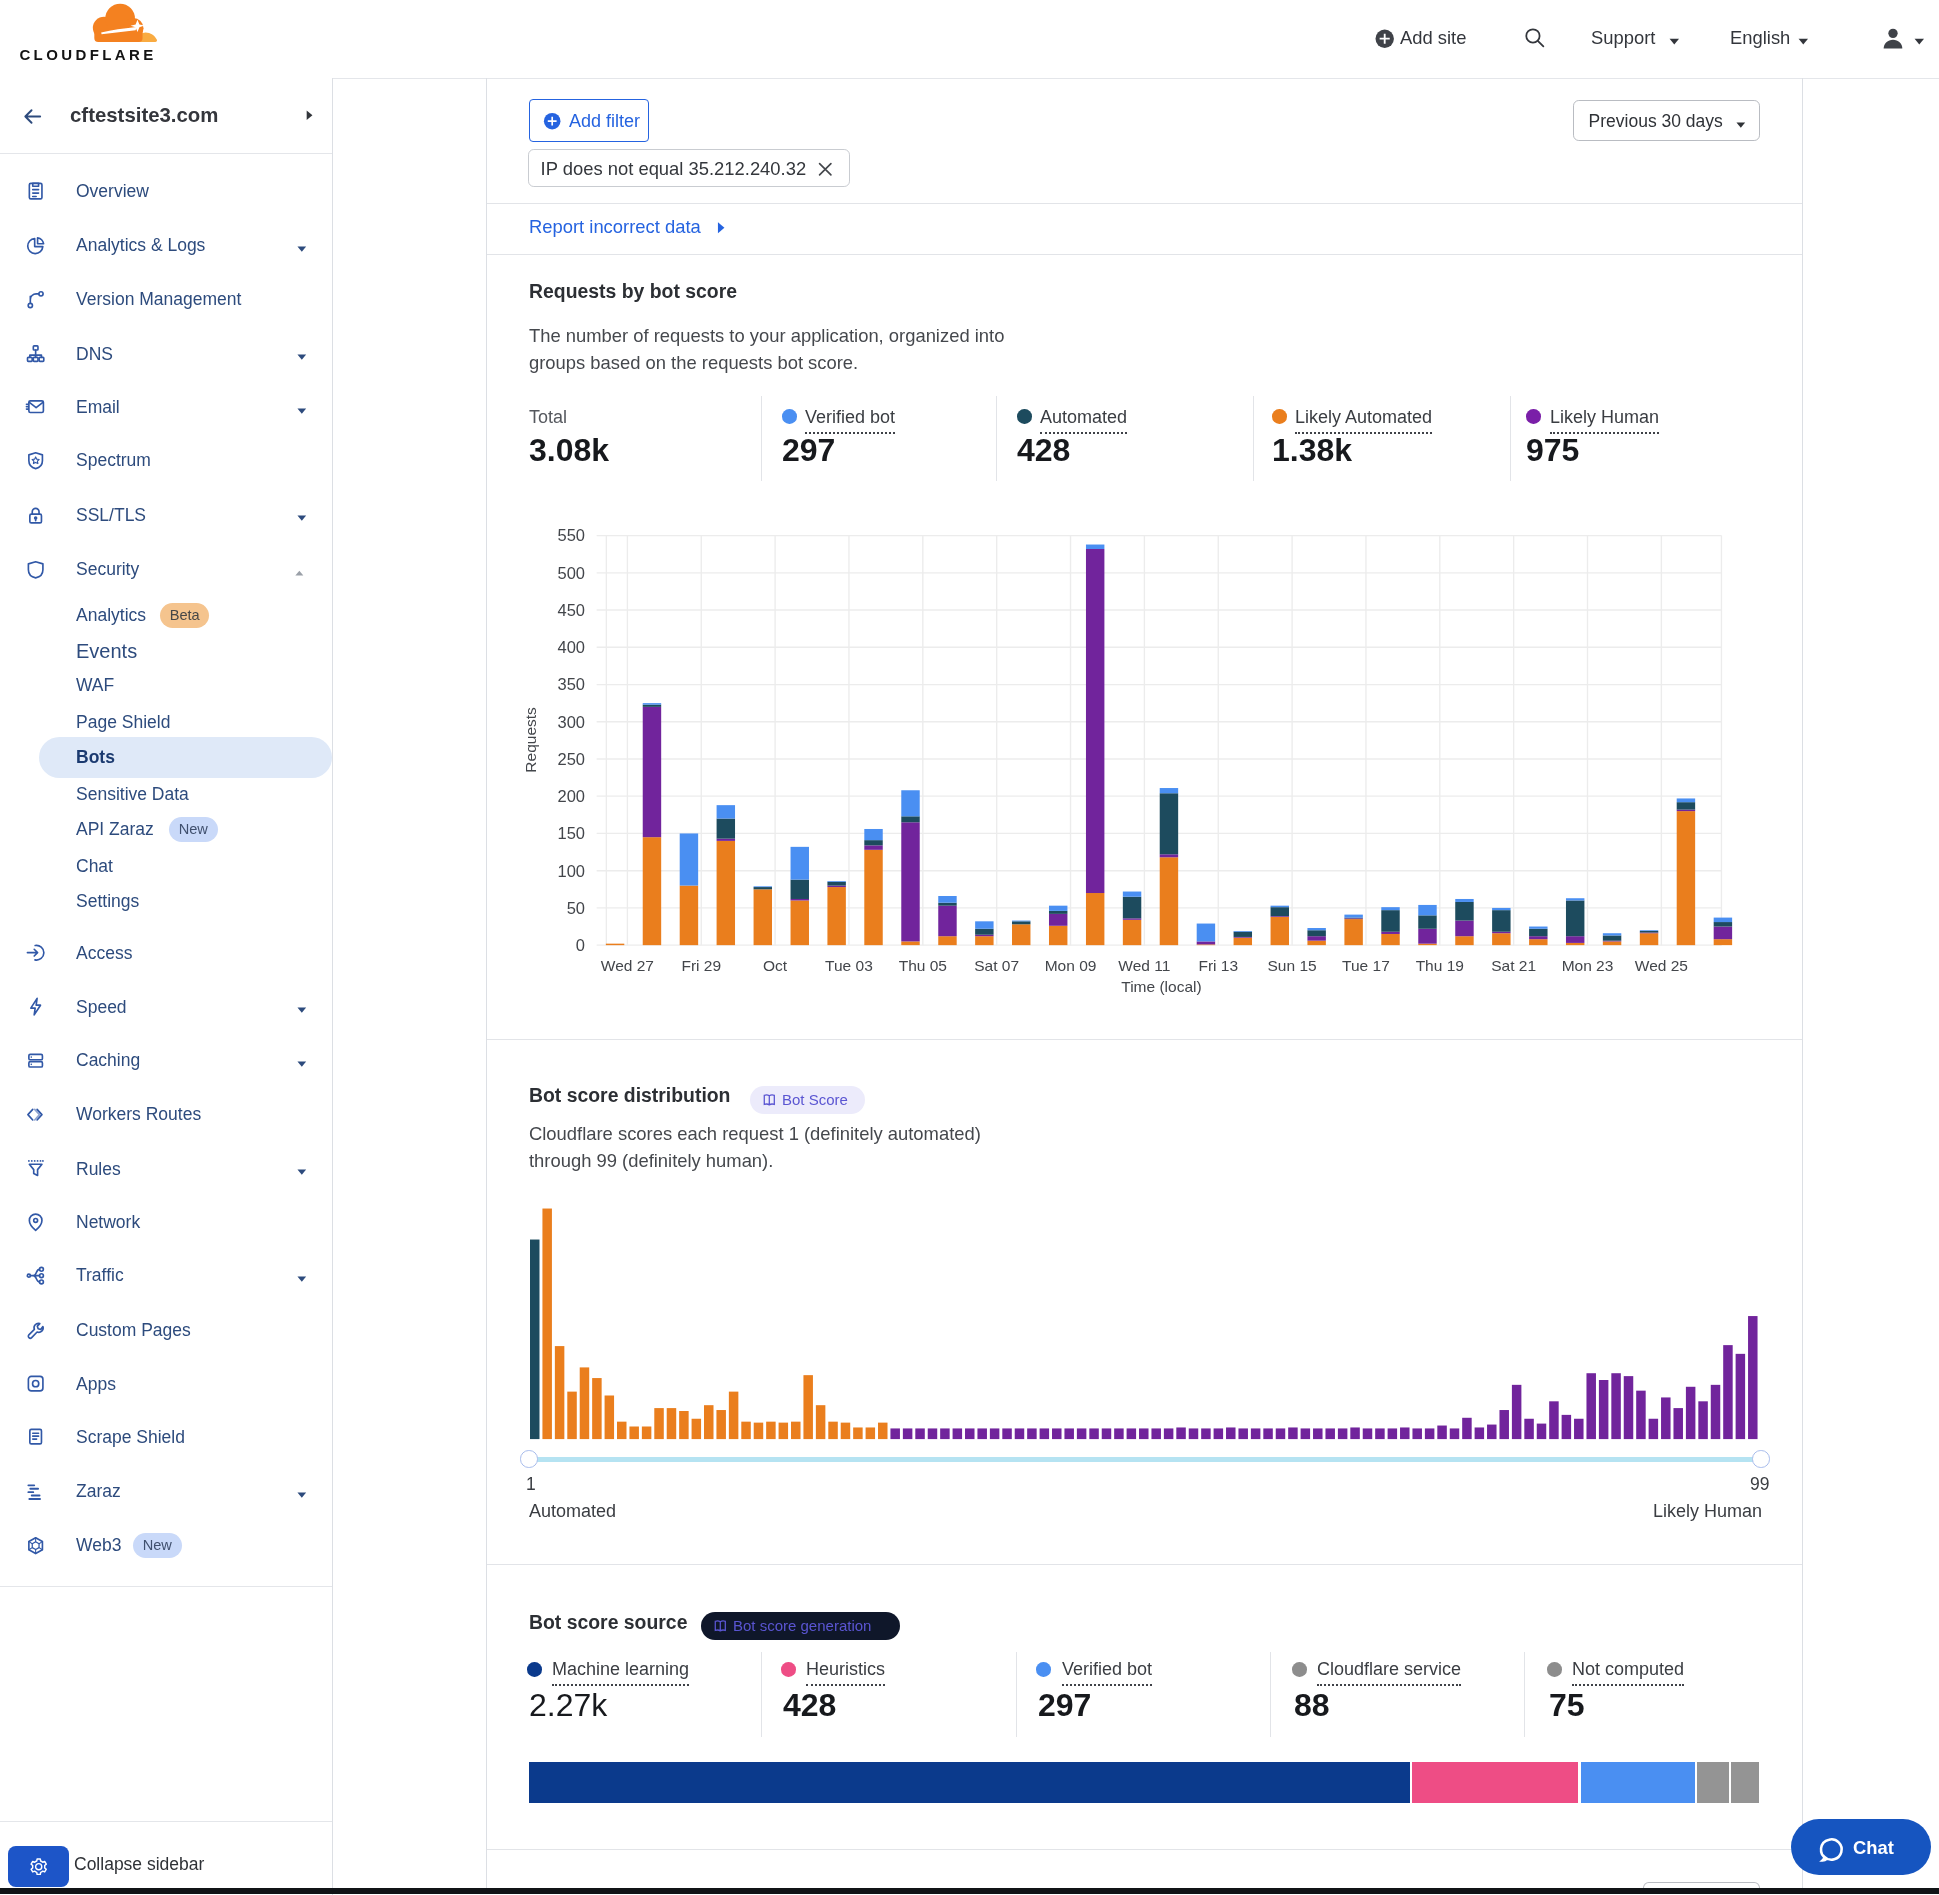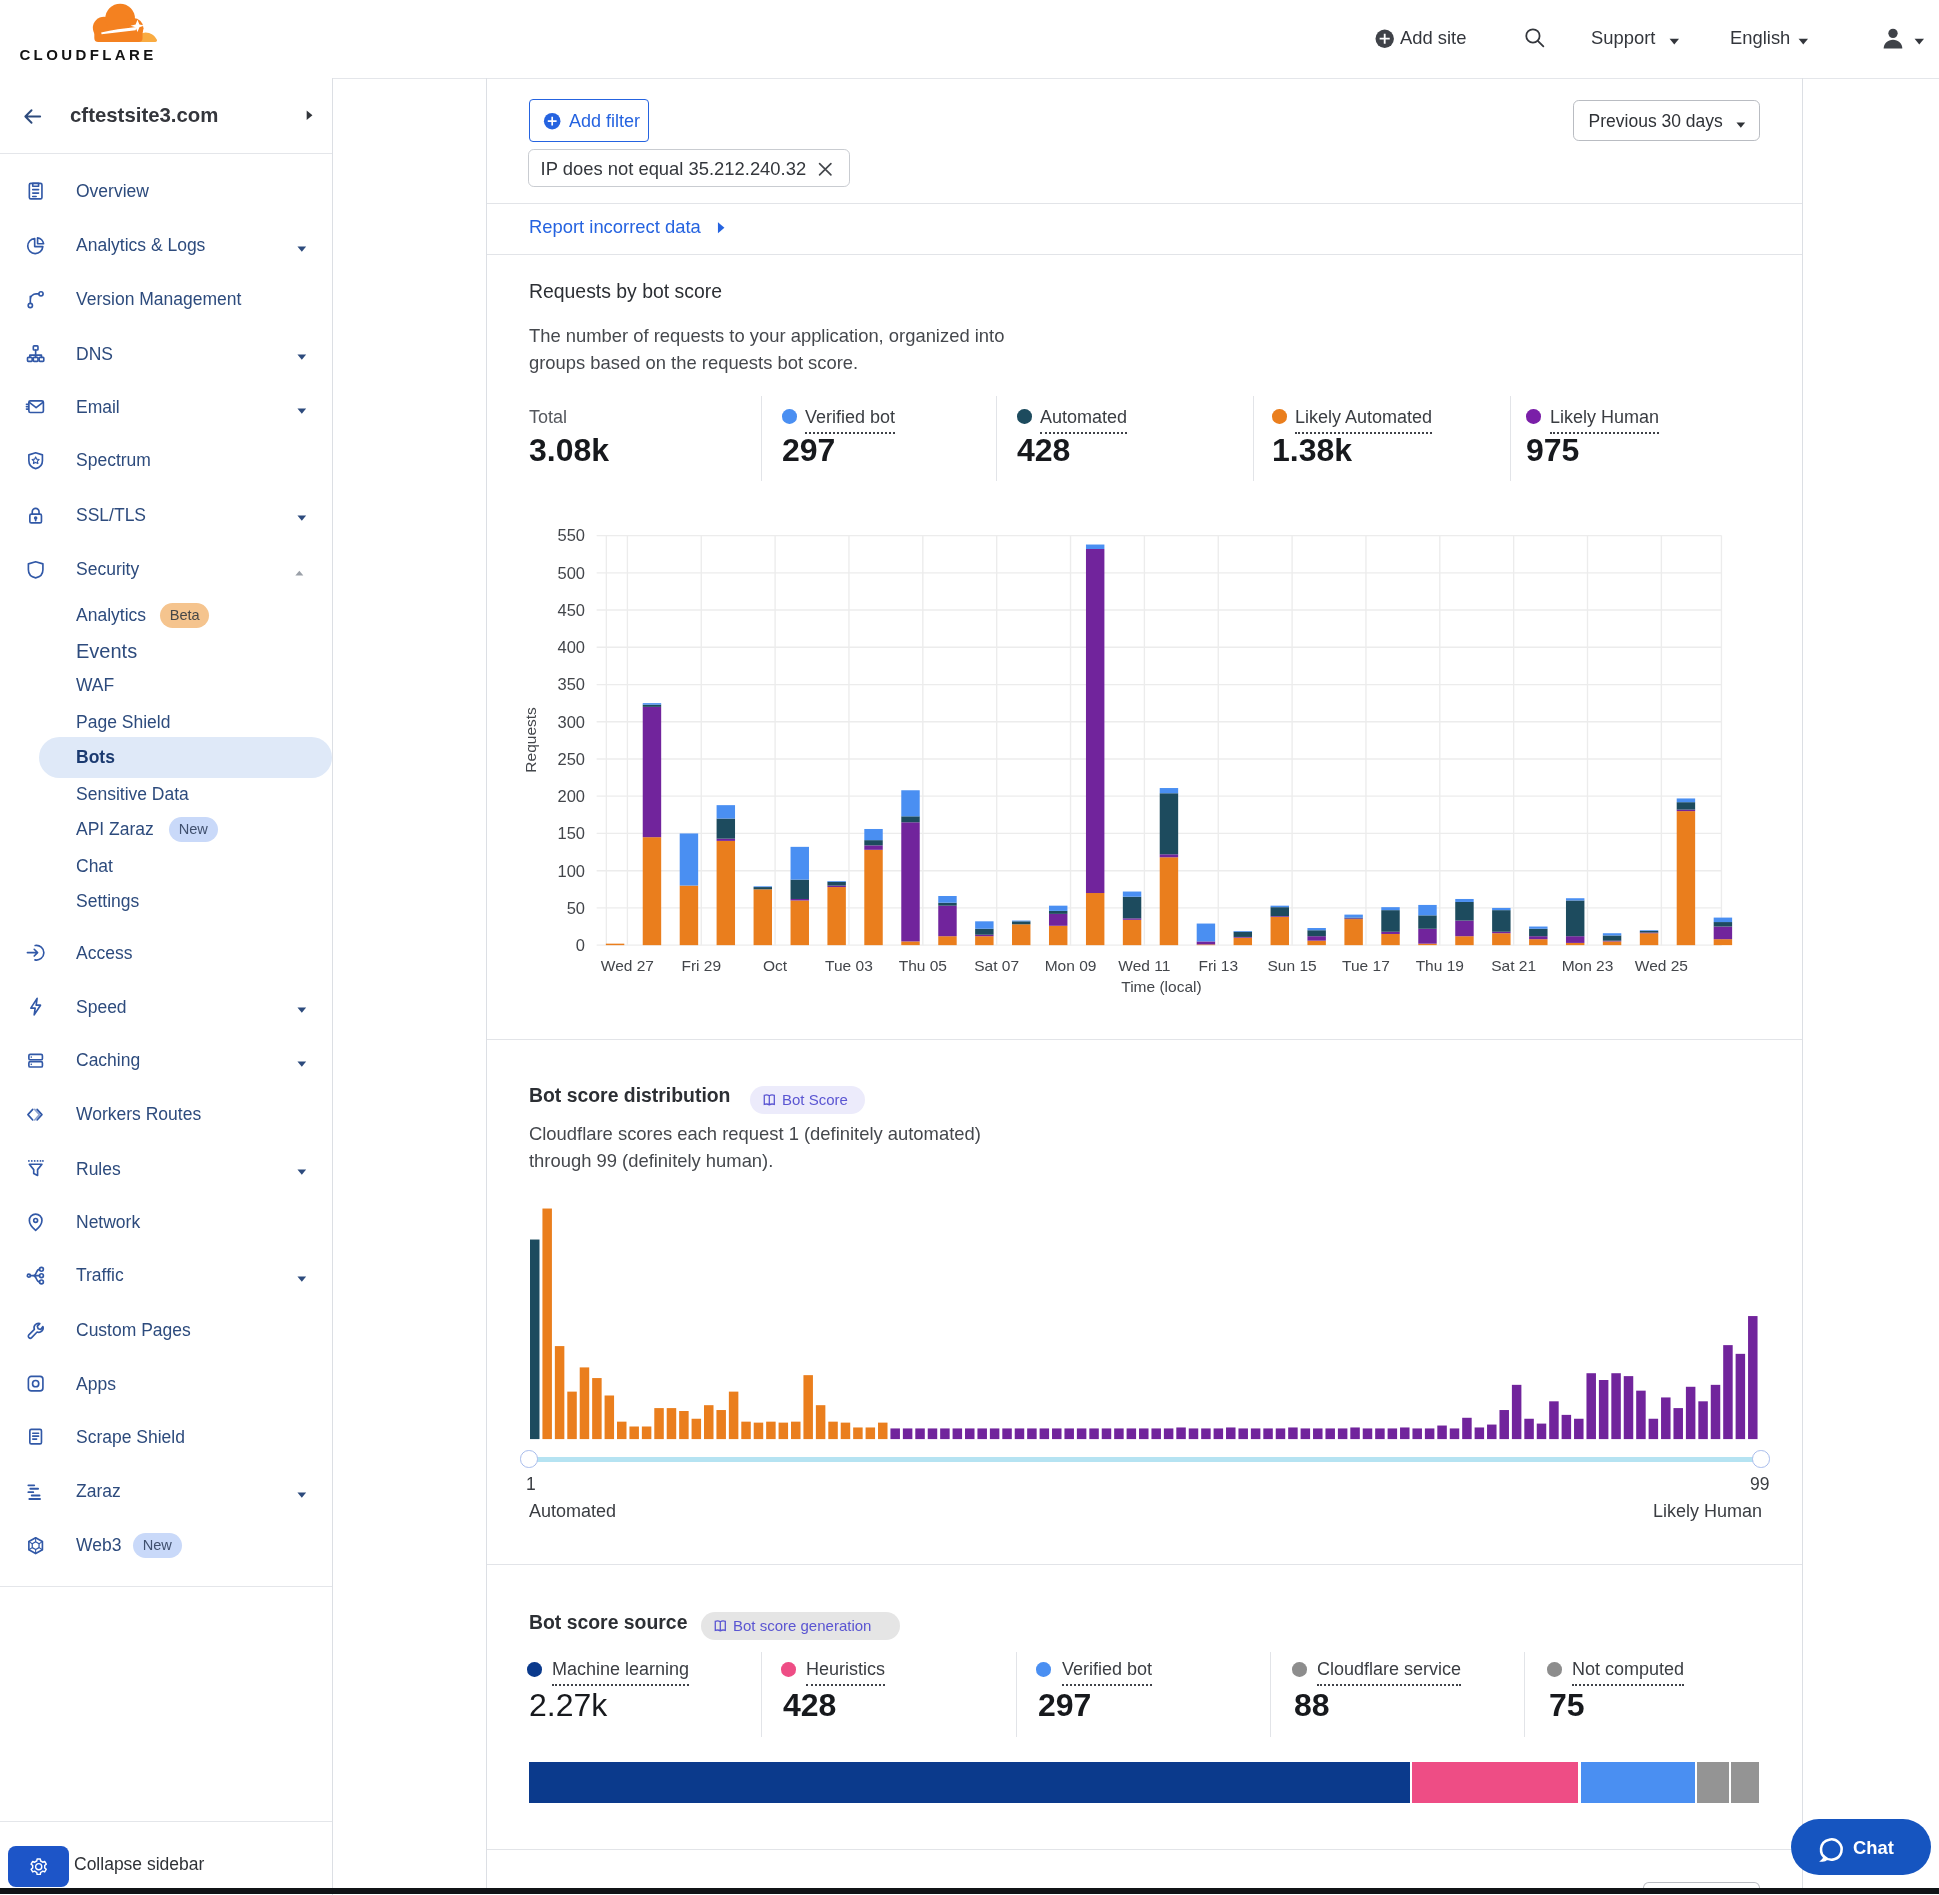--- a/index.html
+++ b/index.html
@@ -236,21 +236,21 @@
 <div style="position:absolute;left:1573px;top:100px;width:187px;height:41px;border:1px solid #b9bcc2;border-radius:5.8px;box-sizing:border-box">
 <div style="position:absolute;left:14.6px;top:9.7px;font-size:17.5px;color:#2f3237">Previous 30 days</div>
 <div style="position:absolute;left:161px;top:15.5px"><svg width="11.6" height="11.6" viewBox="0 0 12 12" fill="#2f3237">
         <path d="M1.5 3.5h9L6 9z"></path>
       </svg></div>
   </div>
 <div style="position:absolute;left:529px;top:216px;font-size:18.4px;color:#2563e0">Report incorrect data</div>
 <div style="position:absolute;left:714px;top:221px"><svg width="13.6" height="13.6" viewBox="0 0 12 12" fill="#2563e0">
       <path d="M3.5 1.2 9.2 6 3.5 10.8z"></path>
     </svg></div>
-<div style="position:absolute;left:529px;top:280px;font-size:19.4px;font-weight:400;color:#2c2f34">Requests by bot score</div>
+<div style="position:absolute;left:529px;top:280px;font-size:19.4px;font-weight:700;color:#2c2f34">Requests by bot score</div>
 <div style="position:absolute;left:529px;top:322px;font-size:18.4px;color:#45484d;line-height:27px">The number of requests to your application, organized into<br>groups based on the requests bot score.</div>
 <div style="position:absolute;left:529px;top:407px;font-size:18px;color:#55585e">Total</div>
 <div style="position:absolute;left:529px;top:432px;font-size:32px;font-weight:700;color:#17191d">3.08k</div>
 <div style="position:absolute;left:782px;top:409px;width:14.6px;height:14.6px;border-radius:50%;background:#4a8ff2"></div>
 <div style="position:absolute;left:805px;top:407px;font-size:18px;color:#3a3d42;border-bottom:2.4px dotted #3f4248;padding-bottom:3.9px">Verified bot</div>
 <div style="position:absolute;left:782px;top:432px;font-size:32px;font-weight:700;color:#17191d">297</div>
 <div style="position:absolute;left:1017px;top:409px;width:14.6px;height:14.6px;border-radius:50%;background:#1d4b5e"></div>
 <div style="position:absolute;left:1040px;top:407px;font-size:18px;color:#3a3d42;border-bottom:2.4px dotted #3f4248;padding-bottom:3.9px">Automated</div>
 <div style="position:absolute;left:1017px;top:432px;font-size:32px;font-weight:700;color:#17191d">428</div>
 <div style="position:absolute;left:1272px;top:409px;width:14.6px;height:14.6px;border-radius:50%;background:#ea7e1d"></div>
@@ -548,21 +548,21 @@
     <rect x="1262.34" y="126.0" width="9.8" height="127" fill="#71249c"></rect>
   </svg>
 <div style="position:absolute;left:529px;top:1457px;width:1232px;height:4.9px;background:#b5e3f2;border-radius:2.9px"></div>
 <div style="position:absolute;left:520px;top:1450px;width:17.5px;height:17.5px;background:#fff;border:1.9px solid #a9bdec;border-radius:50%;box-sizing:border-box"></div>
 <div style="position:absolute;left:1752px;top:1450px;width:17.5px;height:17.5px;background:#fff;border:1.9px solid #a9bdec;border-radius:50%;box-sizing:border-box"></div>
 <div style="position:absolute;left:526px;top:1474px;font-size:17.5px;color:#3a3d42">1</div>
 <div style="position:absolute;left:1750px;top:1474px;font-size:17.5px;color:#3a3d42">99</div>
 <div style="position:absolute;left:529px;top:1501px;font-size:18px;color:#3a3d42">Automated</div>
 <div style="position:absolute;left:1653px;top:1501px;font-size:18px;color:#3a3d42">Likely Human</div>
 <div style="position:absolute;left:529px;top:1611px;font-size:19.4px;font-weight:700;color:#2c2f34">Bot score source</div>
-<div style="position:absolute;left:701px;top:1612px;height:28px;width:199px;background:#e5e5e5;border-radius:14.6px;box-sizing:border-box">
+<div style="position:absolute;left:701px;top:1612px;height:28px;width:199px;background:#0f172a;border-radius:14.6px;box-sizing:border-box">
     <svg style="position:absolute;left:11.6px;top:6.8px" width="14.6" height="14.6" viewBox="0 0 16 16" fill="none" stroke="#5a55d2" stroke-width="1.4">
       <path d="M8 3c-1.5-1-4-1-5.5-.5v10C4 12 6.5 12 8 13c1.5-1 4-1 5.5-.5v-10C12 2 9.5 2 8 3zM8 3v10"></path>
     </svg>
     <div style="position:absolute;left:32px;top:4.9px;font-size:15px;color:#5a55d2">Bot score generation</div>
   </div>
 <div style="position:absolute;left:527px;top:1662px;width:14.6px;height:14.6px;border-radius:50%;background:#0b3a8c"></div>
 <div style="position:absolute;left:552px;top:1659px;font-size:18px;color:#3a3d42;border-bottom:2.4px dotted #3f4248;padding-bottom:3.9px">Machine learning</div>
 <div style="position:absolute;left:529px;top:1687px;font-size:32px;font-weight:400;color:#17191d">2.27k</div>
 <div style="position:absolute;left:781px;top:1662px;width:14.6px;height:14.6px;border-radius:50%;background:#ee4d85"></div>
 <div style="position:absolute;left:806px;top:1659px;font-size:18px;color:#3a3d42;border-bottom:2.4px dotted #3f4248;padding-bottom:3.9px">Heuristics</div>

